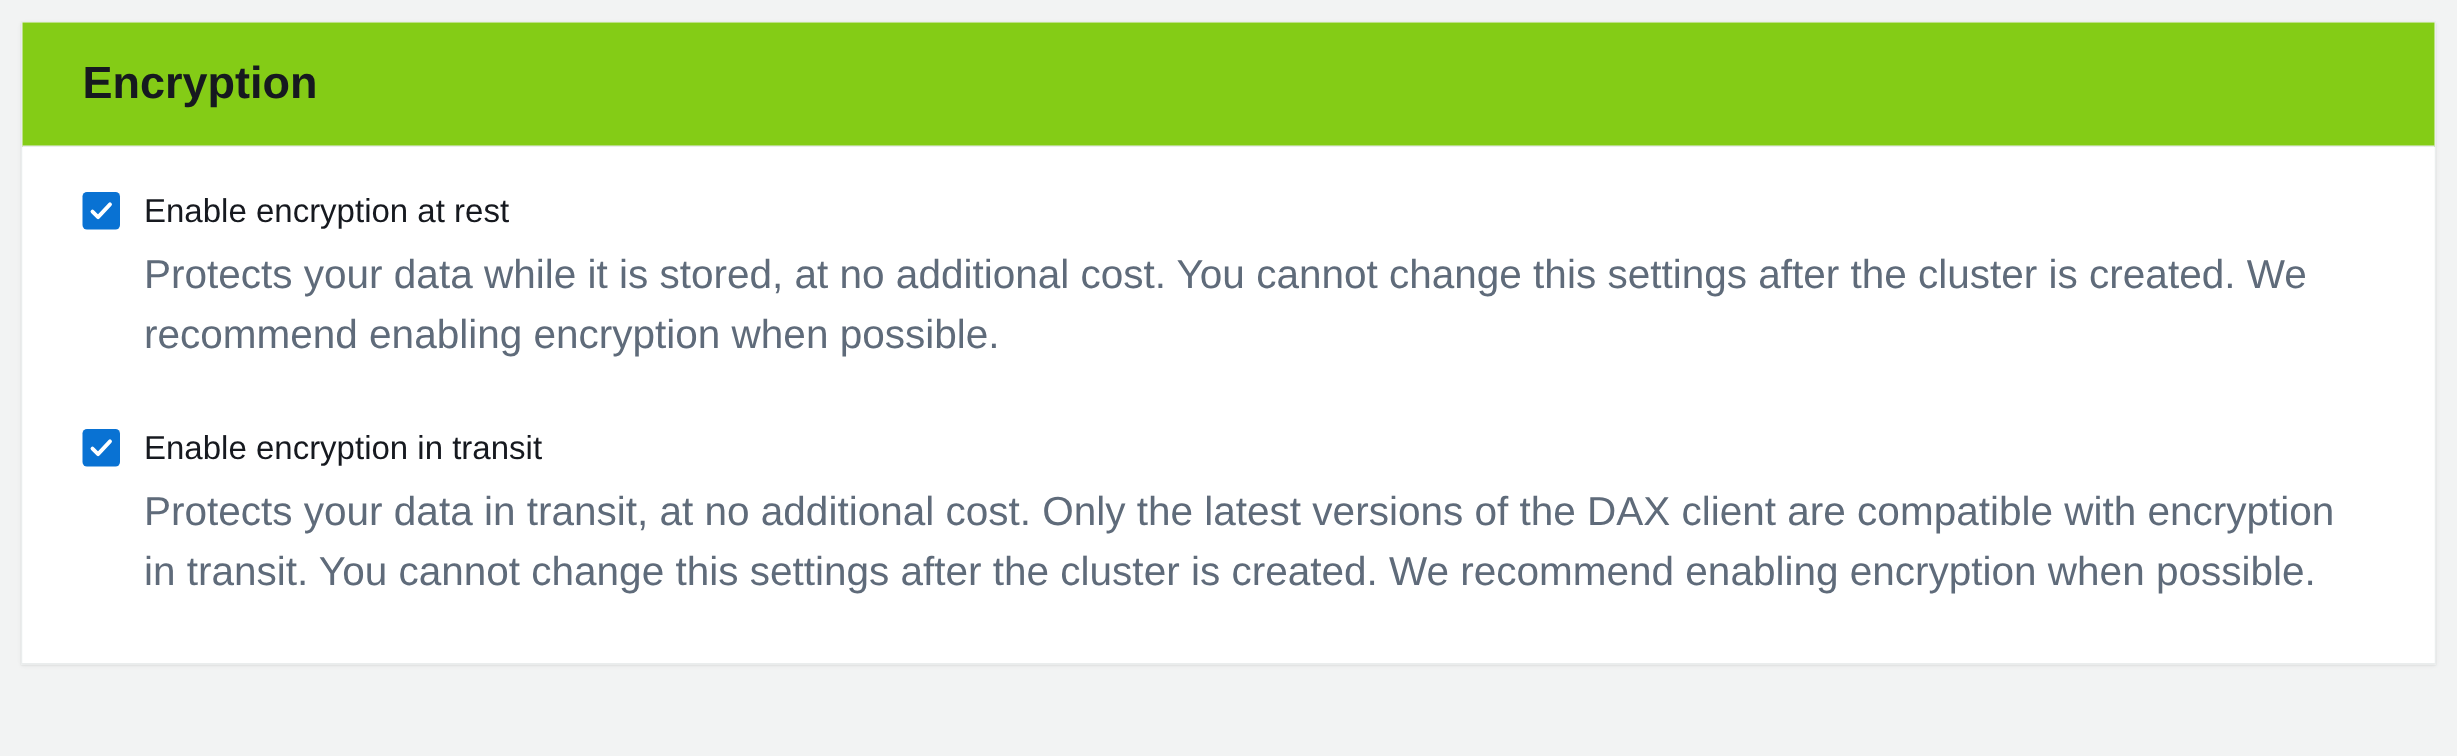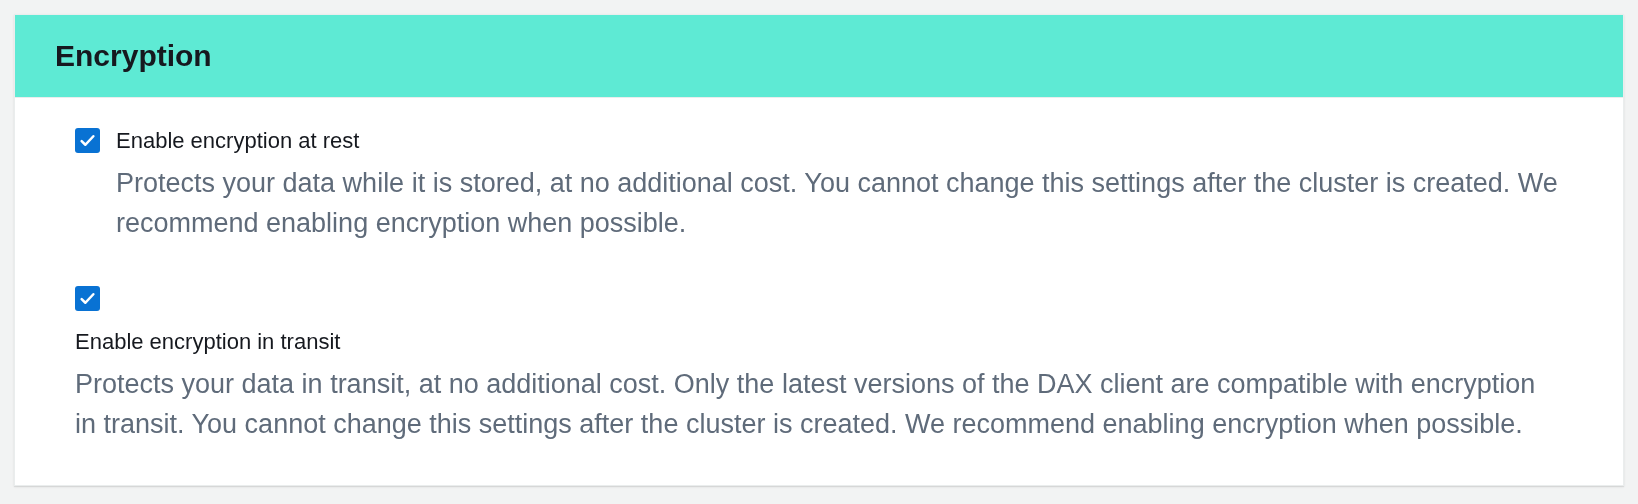--- a/index.html
+++ b/index.html
@@ -14,40 +14,39 @@
     padding: 14px;
   }
   .panel {
     background: #ffffff;
     border: 1px solid #eaeded;
     box-shadow: 0 1px 1px rgba(0,0,0,0.08), 0 1px 3px rgba(0,0,0,0.06);
   }
   .panel-header {
     padding: 24px 40px;
     border-bottom: 1px solid #eaeded;
-    background: #5eead4;
+    background: #84cc16;
   }
   .panel-header h2 {
     margin: 0;
     font-size: 30px;
     font-weight: 700;
     color: #16191f;
   }
   .panel-body {
     padding: 28px 60px 40px 40px;
     background: #ffffff;
-    margin-left: 20px;
   }
   .option {
     display: flex;
     align-items: flex-start;
     gap: 16px;
     margin-bottom: 40px;
   }
-  .option:last-child { margin-bottom: 0; flex-direction: column; }
+  .option:last-child { margin-bottom: 0; }
   .checkbox-wrap {
     width: 25px;
     height: 25px;
     flex: 0 0 25px;
     margin-top: 2px;
     position: relative;
     border-radius: 3px;
     background: #0972d3;
     display: flex;
     align-items: center;

